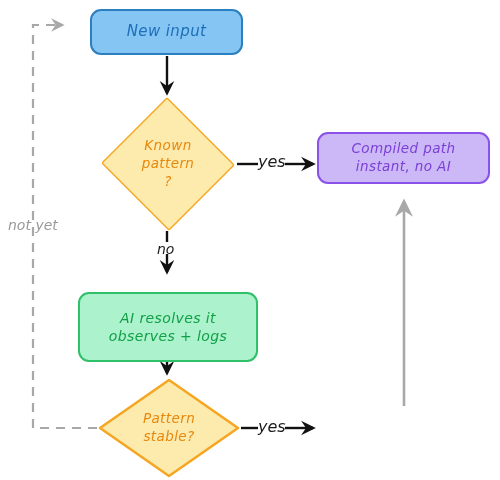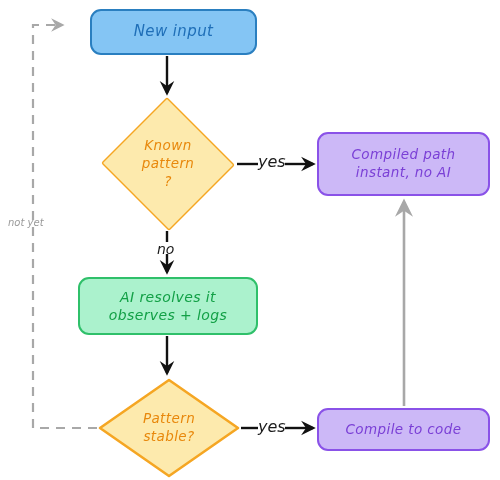--- a/index.html
+++ b/index.html
@@ -42,21 +42,21 @@
   }
   .node-label {
     white-space: pre-line;
     font-style: italic;
     letter-spacing: 0.4px;
   }
 
   
   #node-new-input {
     left: 90px;  top: 9px;
-    width: 167px; height: 46px;
+    width: 153px; height: 46px;
     background: #84c5f4;
     border-color: #2a7fc0;
   }
   #node-new-input .node-label {
     color: #1f6fb8;
     font-size: 15px;
   }
 
   
   #node-known-pattern {
@@ -91,34 +91,34 @@
     left: 0; top: 0;
     width: 100%; height: 100%;
     background: #fdeaad;
     border: 2px solid #f5a623;
     box-sizing: border-box;
     border-radius: 3px;
   }
 
   
   #node-ai-resolves {
-    left: 78px; top: 277px;
-    width: 180px; height: 58px;
+    left: 78px; top: 292px;
+    width: 180px; height: 70px;
     background: #abf2cd;
     border-color: #2fc06a;
   }
   #node-ai-resolves .node-label {
     color: #12a046;
     font-size: 14px;
   }
 
   
   #node-compiled-path {
     left: 317px; top: 132px;
-    width: 173px; height: 64px;
+    width: 173px; height: 52px;
     background: #ccb8f7;
     border-color: #8a52e8;
   }
   #node-compiled-path .node-label {
     color: #7a3fd6;
     font-size: 13.5px;
   }
 
   
   #node-compile-to-code {
@@ -142,21 +142,21 @@
   }
   #edge-label-yes-top  { left: 258px; top: 152px; }
   #edge-label-yes-bottom { left: 258px; top: 417px; }
   #edge-label-no {
     left: 157px; top: 241px;
     font-size: 14px;
   }
   #edge-label-not-yet {
     left: 8px; top: 217px;
     color: #9a9a9a;
-    font-size: 10px;
+    font-size: 14px;
   }
 </style>
 </head>
 <body>
 
 <div id="flow-canvas">
 
   <svg id="flow-svg" viewBox="0 0 500 480">
     <defs>
       <marker id="arrow-black" viewBox="0 0 12 12" refX="9" refY="6" markerWidth="7" markerHeight="7" orient="auto-start-reverse">
@@ -210,23 +210,20 @@
   </div>
 
   <div class="node" id="node-pattern-stable">
     <svg class="diamond-face" viewBox="0 0 142 100" preserveAspectRatio="none" style="background:none;border:none;transform:none;">
       <polygon points="71,2 140,50 71,98 2,50" fill="#fdeaad" stroke="#f5a623" stroke-width="2.6" stroke-linejoin="round"></polygon>
     </svg>
     <span class="node-label">Pattern
 stable?</span>
   </div>
 
-  <div class="node node-box" id="node-compile-to-code">
-    <span class="node-label">Compile to code</span>
-  </div>
 
   <span class="edge-label" id="edge-label-yes-top">yes</span>
 
   <span class="edge-label" id="edge-label-no">no</span>
 
   <span class="edge-label" id="edge-label-yes-bottom">yes</span>
 
   <span class="edge-label" id="edge-label-not-yet">not yet</span>
 
 </div>

